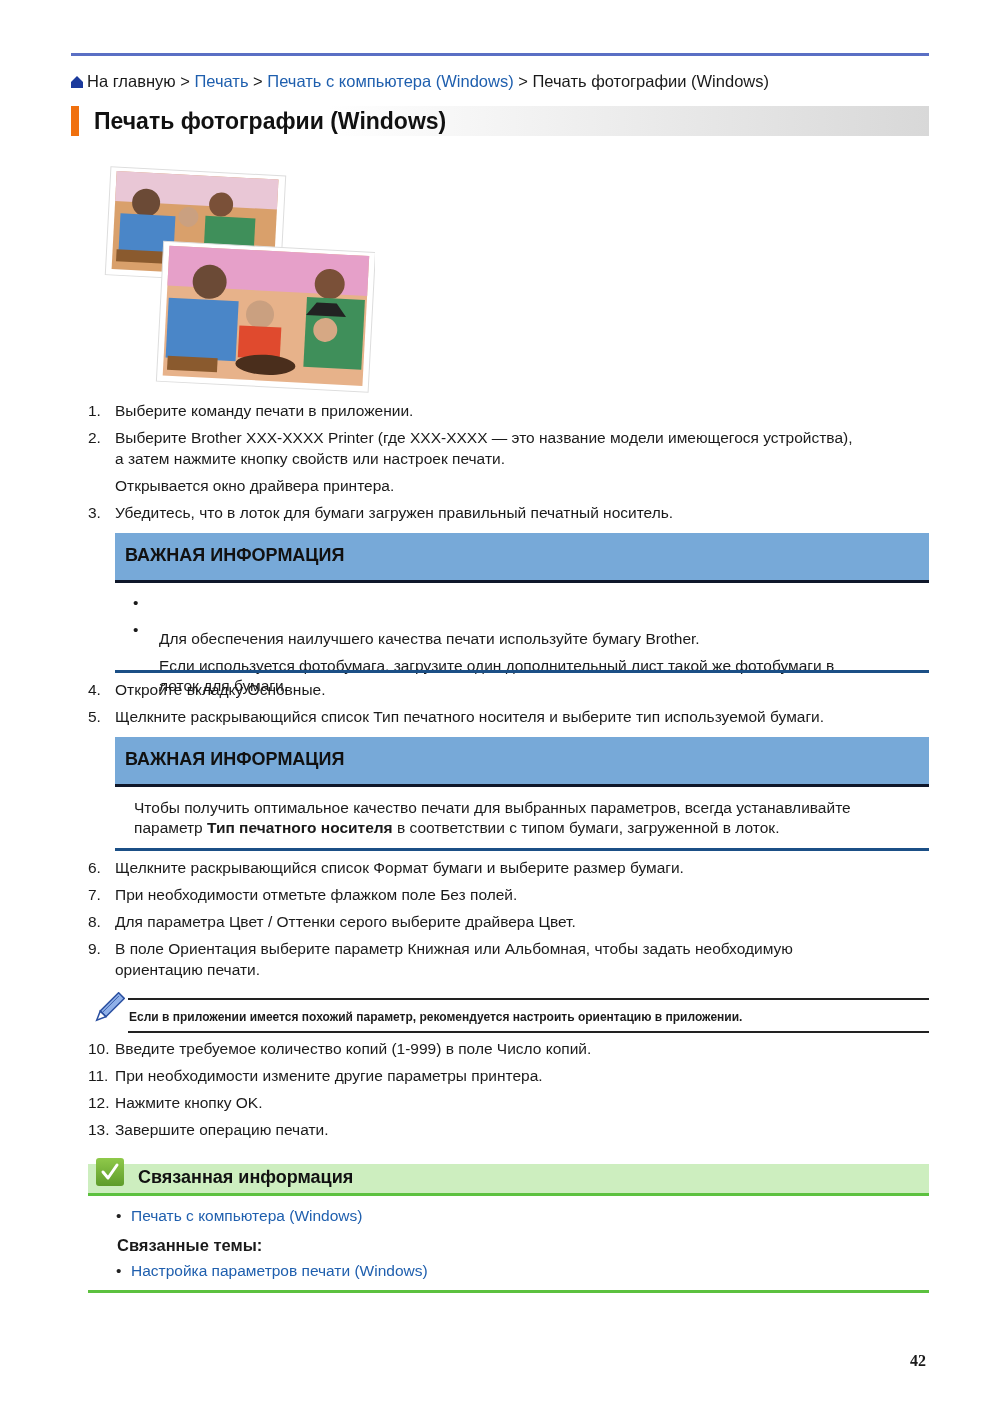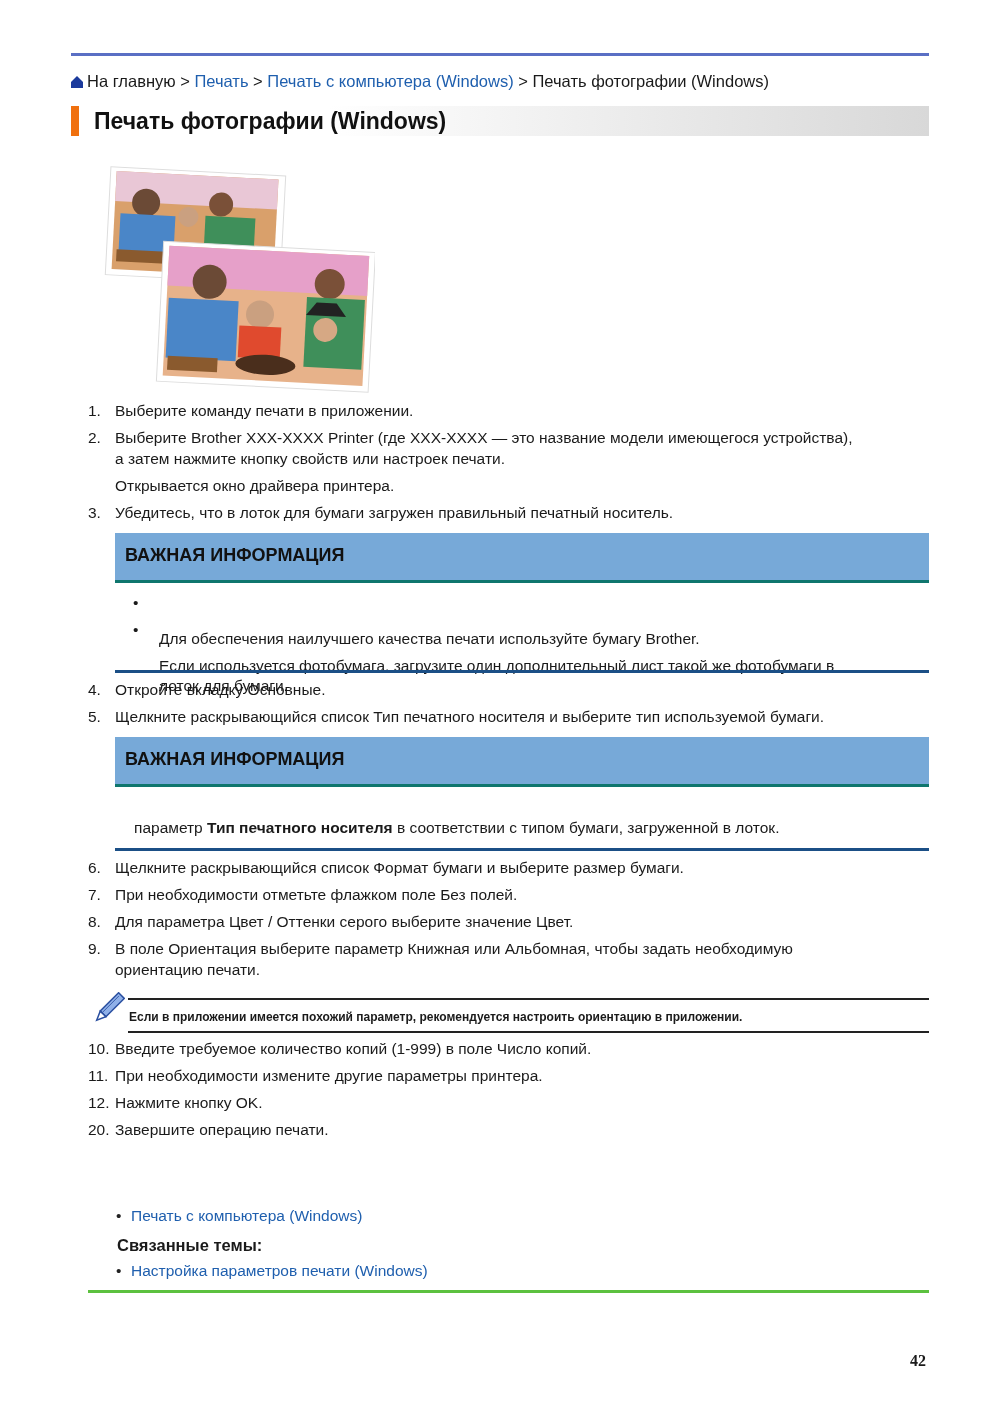--- a/index.html
+++ b/index.html
@@ -13,21 +13,21 @@
     background:linear-gradient(90deg,#ffffff 0%,#ffffff 30%,#e6e6e6 75%,#d8d8d8 100%); }
   .title-accent { position:absolute; left:0; top:0; width:8px; height:30px; background:#f0700e; }
   .title-text { position:absolute; left:23px; top:1px; font-size:23px; font-weight:bold; line-height:28px; color:#111; }
   .photo { position:absolute; left:100px; top:165px; width:275px; height:228px; }
   .step { position:absolute; left:88px; font-size:15.5px; line-height:20px; white-space:nowrap; }
   .step .num { position:absolute; left:0; top:0; width:26px; }
   .step .body { position:absolute; left:27px; top:0;text-align:center; }
   .step b { font-weight:normal; }
   .sub-text { position:absolute; left:115px; font-size:15.5px; line-height:20px; white-space:nowrap; }
   .imp { position:absolute; left:115px; width:814px; }
-  .imp-head { height:47px; background:#77a9d8; border-bottom:3px solid #0f766e; position:relative; }
+  .imp-head { height:47px; background:#77a9d8; border-bottom:3px solid #0f172a; position:relative; }
   .imp-head span { position:absolute; left:10px; top:12px; font-size:18px; font-weight:bold; color:#111; }
   .imp-foot { position:absolute; left:0; width:814px; height:3px; background:#1b4f86; }
   .bullet { position:absolute; font-size:15.5px; line-height:20px; white-space:nowrap; }
   .bullet .dot { position:absolute; left:0; top:0; }
   .bullet .txt { position:absolute; left:26px; top:0;margin-top:36px; }
   .note-line { position:absolute; left:128px; width:801px; height:2px; background:#222; }
   .note-text { position:absolute; left:129px; top:1007px; font-size:12px; line-height:20px; white-space:nowrap;font-weight:bold; }
   .note-icon { position:absolute; left:91px; top:992px; width:34px; height:34px; }
   .rel-head { position:absolute; left:88px; top:1164px; width:841px; height:29px; background:#cdeebf; border-bottom:3px solid #5cc13f; }
   .rel-check { position:absolute; left:8px; top:-6px; width:28px; height:28px; border-radius:3px;
@@ -131,35 +131,36 @@
   <div class="step" style="top:707px">
     <span class="num">5.</span>
     <span class="body"><span>Щелкните раскрывающийся список </span><b>Тип печатного носителя</b><span> и выберите тип используемой бумаги.</span></span>
   </div>
 
 
   <div class="imp" style="top:737px; height:116px;">
     <div class="imp-head">
         <span>ВАЖНАЯ ИНФОРМАЦИЯ</span>
       </div>
+    <div class="bullet" style="left:19px; top:61px;">Чтобы получить оптимальное качество печати для выбранных параметров, всегда устанавливайте</div>
     <div class="bullet" style="left:19px; top:81px;"><span>параметр </span><b>Тип печатного носителя</b><span> в соответствии с типом бумаги, загруженной в лоток.</span></div>
     <div class="imp-foot" style="top:111px"></div>
   </div>
 
   <div class="step" style="top:858px">
     <span class="num">6.</span>
     <span class="body"><span>Щелкните раскрывающийся список </span><b>Формат бумаги</b><span> и выберите размер бумаги.</span></span>
   </div>
   <div class="step" style="top:885px">
     <span class="num">7.</span>
     <span class="body"><span>При необходимости отметьте флажком поле </span><b>Без полей</b><span>.</span></span>
   </div>
   <div class="step" style="top:912px">
     <span class="num">8.</span>
-    <span class="body"><span>Для параметра </span><b>Цвет / Оттенки серого</b><span> выберите значение </span><b>Цвет</b><span>.</span></span>
+    <span class="body"><span>Для параметра </span><b>Цвет / Оттенки серого</b><span> выберите драйвера </span><b>Цвет</b><span>.</span></span>
   </div>
   <div class="step" style="top:939px">
     <span class="num">9.</span>
     <span class="body"><span>В поле </span><b>Ориентация</b><span> выберите параметр </span><b>Книжная</b><span> или </span><b>Альбомная</b><span>, чтобы задать необходимую</span></span>
   </div>
   <div class="sub-text" style="top:960px">ориентацию печати.</div>
 
   <svg class="note-icon" viewBox="0 0 34 34">
     <g transform="rotate(45 17 17)">
       <rect x="13" y="-2" width="8" height="26" fill="#8fb0e8" stroke="#2a4fa0" stroke-width="1.5"></rect>
@@ -177,24 +178,32 @@
   </div>
   <div class="step" style="top:1066px">
     <span class="num">11.</span>
     <span class="body"><span>При необходимости измените другие параметры принтера.</span></span>
   </div>
   <div class="step" style="top:1093px">
     <span class="num">12.</span>
     <span class="body"><span>Нажмите кнопку </span><b>OK</b><span>.</span></span>
   </div>
   <div class="step" style="top:1120px">
-    <span class="num">20.</span>
+    <span class="num">13.</span>
     <span class="body"><span>Завершите операцию печати.</span></span>
   </div>
 
+  <div class="rel-head">
+    <div class="rel-check">
+      <svg viewBox="0 0 28 28" width="28" height="28">
+          <path d="M7 14 L12 20 L21 7" fill="none" stroke="#ffffff" stroke-width="3" stroke-linecap="round" stroke-linejoin="round"></path>
+        </svg>
+    </div>
+    <div class="rel-title">Связанная информация</div>
+  </div>
   <div class="rel-link" style="left:116px; top:1206px;">
     <span class="dot">•</span>
     <a href="#">Печать с компьютера (Windows)</a>
   </div>
   <div class="rel-sub">Связанные темы:</div>
   <div class="rel-link" style="left:116px; top:1261px;">
     <span class="dot">•</span>
     <a href="#">Настройка параметров печати (Windows)</a>
   </div>
   <div class="rel-foot"></div>

